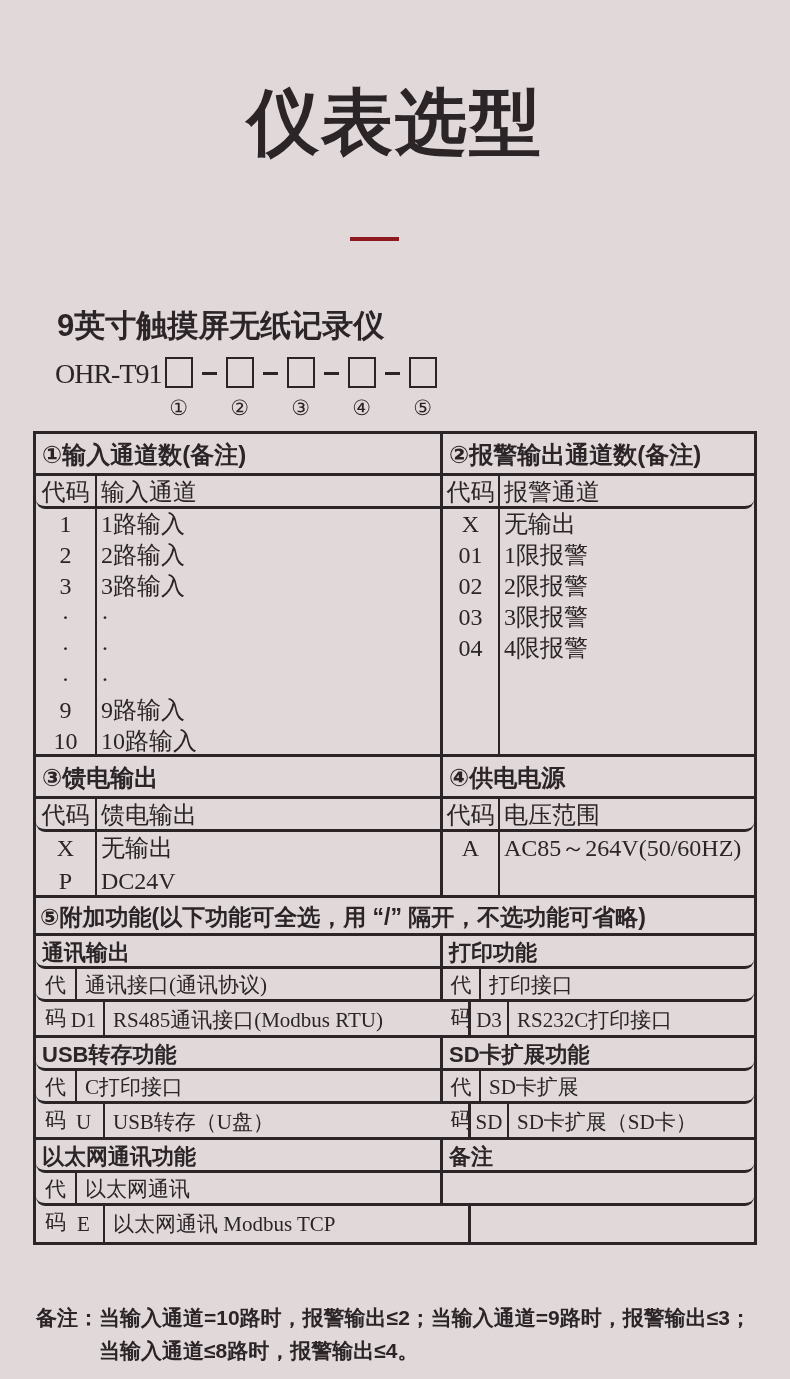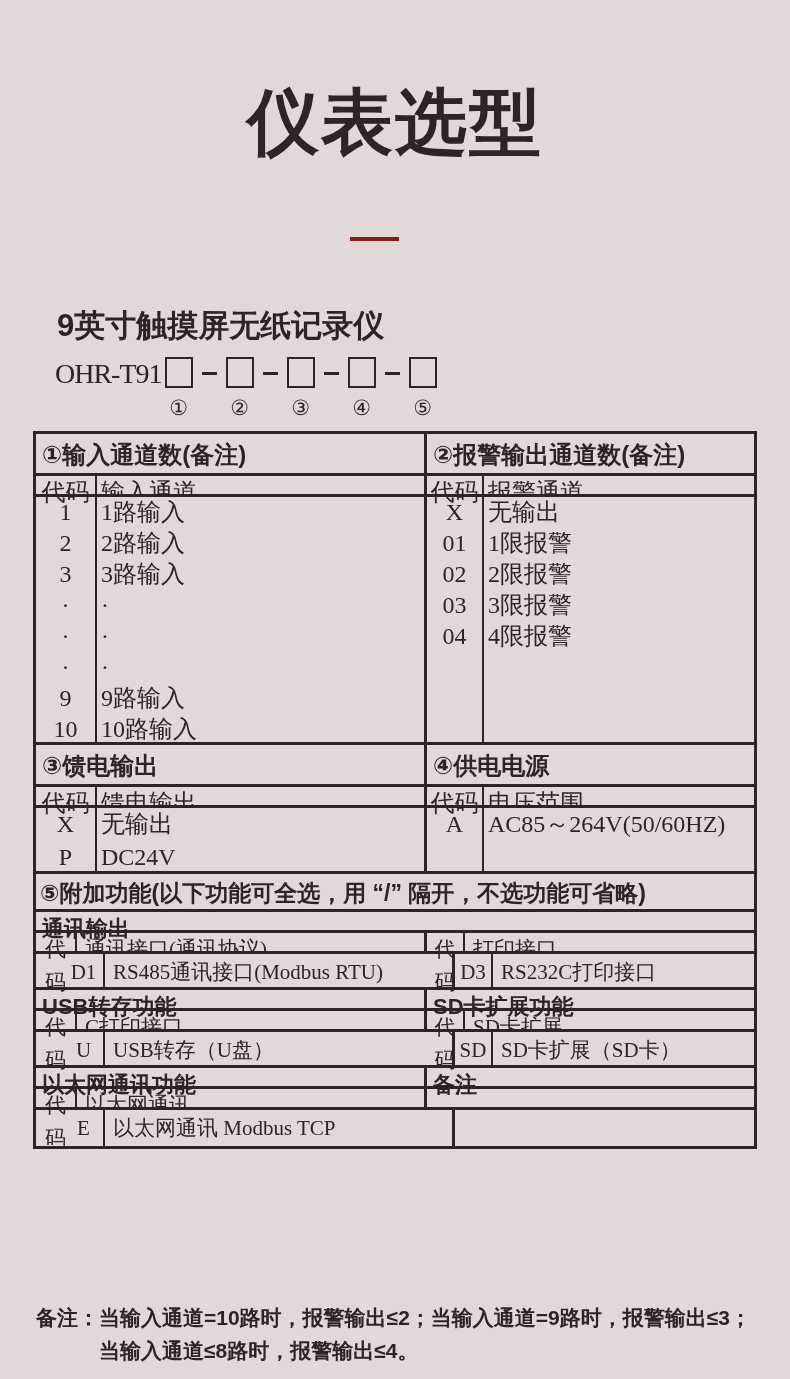--- a/index.html
+++ b/index.html
@@ -42,28 +42,28 @@
   .slot-num{margin-top:9px;font-size:21px;line-height:22px;}
   .code-dash{width:15px;height:3px;background:#2b2527;margin:15px 9px 0 9px;}
 
   
   #selection-table{
     position:absolute;top:431px;left:33px;width:724px;
     border:3px solid #2b2527;
     box-sizing:border-box;
     font-size:24px;
   }
-  .t-row{display:flex;border-bottom:3px solid #2b2527;box-sizing:border-box;}
+  .t-row{display:flex;border-bottom:3px solid #2b2527;box-sizing:border-box;gap:16px;}
   .t-row.last{border-bottom:none;}
   .hl{width:388px;display:flex;box-sizing:border-box;}
   .hr{flex:1;border-left:3px solid #2b2527;display:flex;box-sizing:border-box;}
   .full{flex:1;display:flex;}
 
   .h42{height:42px;}  .h42 .lh{line-height:42px;}
-  .h33{height:21px;}  .h33 .lh{line-height:33px;}
+  .h33{height:33px;border-radius:9px;}  .h33 .lh{line-height:33px;}
   .h248{height:248px;}
   .h66{height:66px;}
   .h38{height:38px;}  .h38 .lh{line-height:38px;}
   .h36{height:36px;padding-left:28px;}  .h36 .lh{line-height:36px;}
 
   .sec-h{font-family:"Liberation Sans","DejaVu Sans",sans-serif;font-weight:bold;font-size:24px;padding-left:6px;white-space:nowrap;}
   .sub-h{font-family:"Liberation Sans","DejaVu Sans",sans-serif;font-weight:bold;font-size:22px;padding-left:6px;white-space:nowrap;}
   .s5-h{font-family:"Liberation Sans","DejaVu Sans",sans-serif;font-weight:bold;font-size:23px;padding-left:4px;white-space:nowrap;}
 
   .code{border-right:2px solid #2b2527;box-sizing:border-box;text-align:center;flex-shrink:0;}
@@ -217,20 +217,21 @@
       </div>
     </div>
   </div>
 
   <div class="t-row h38">
     <div class="full s5-h lh">⑤附加功能(以下功能可全选，用 “/” 隔开，不选功能可省略)</div>
   </div>
 
   <div class="t-row h33">
     <div class="hl sub-h lh">通讯输出</div>
+    <div class="hr sub-h lh">打印功能</div>
   </div>
   <div class="t-row h33 f21">
     <div class="hl">
       <div class="code c3 lh">代码</div>
       <div class="val5 lh">通讯接口(通讯协议)</div>
     </div>
     <div class="hr">
       <div class="code c4 lh">代码</div>
       <div class="val5 lh">打印接口</div>
     </div>

